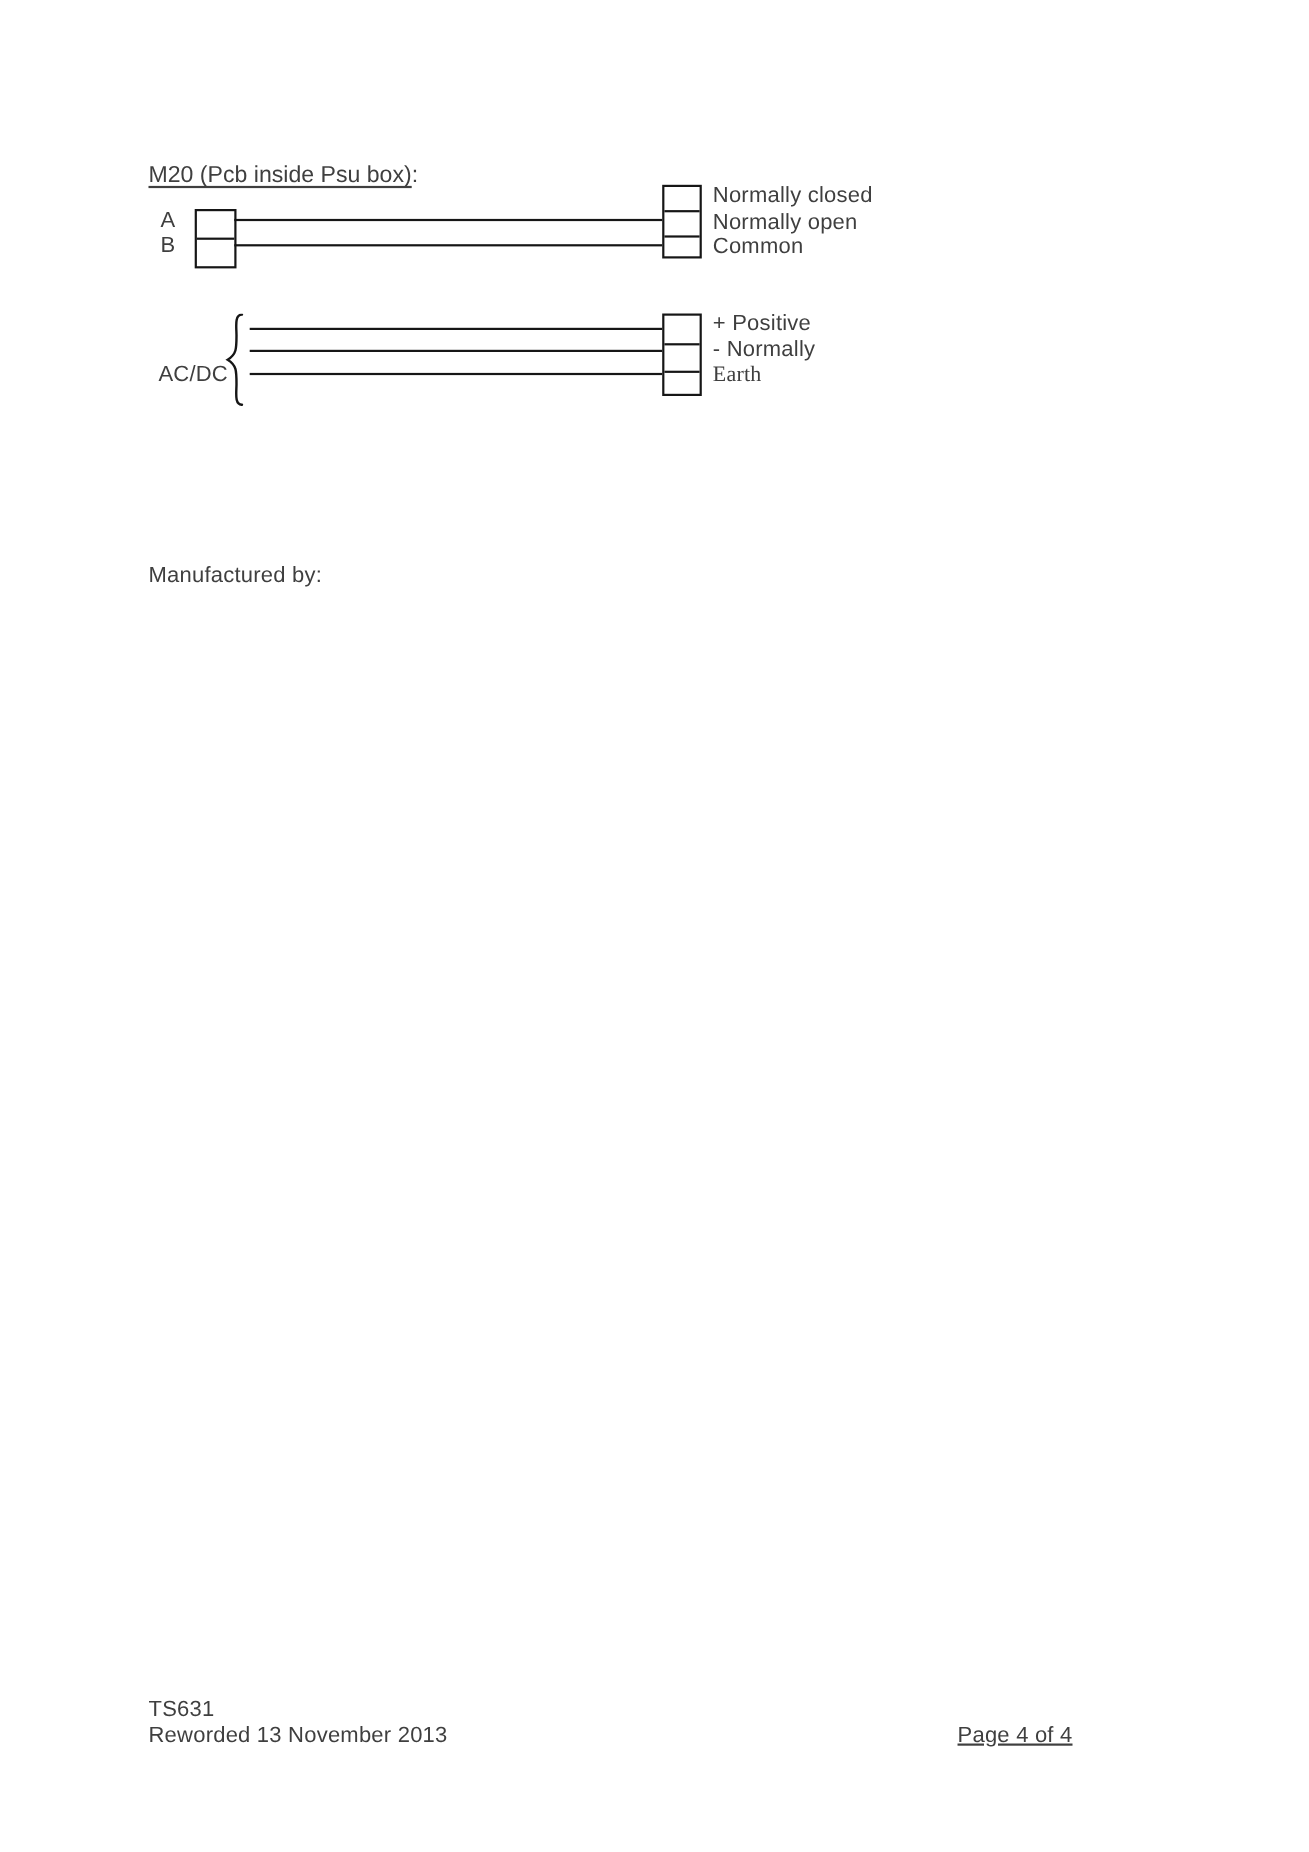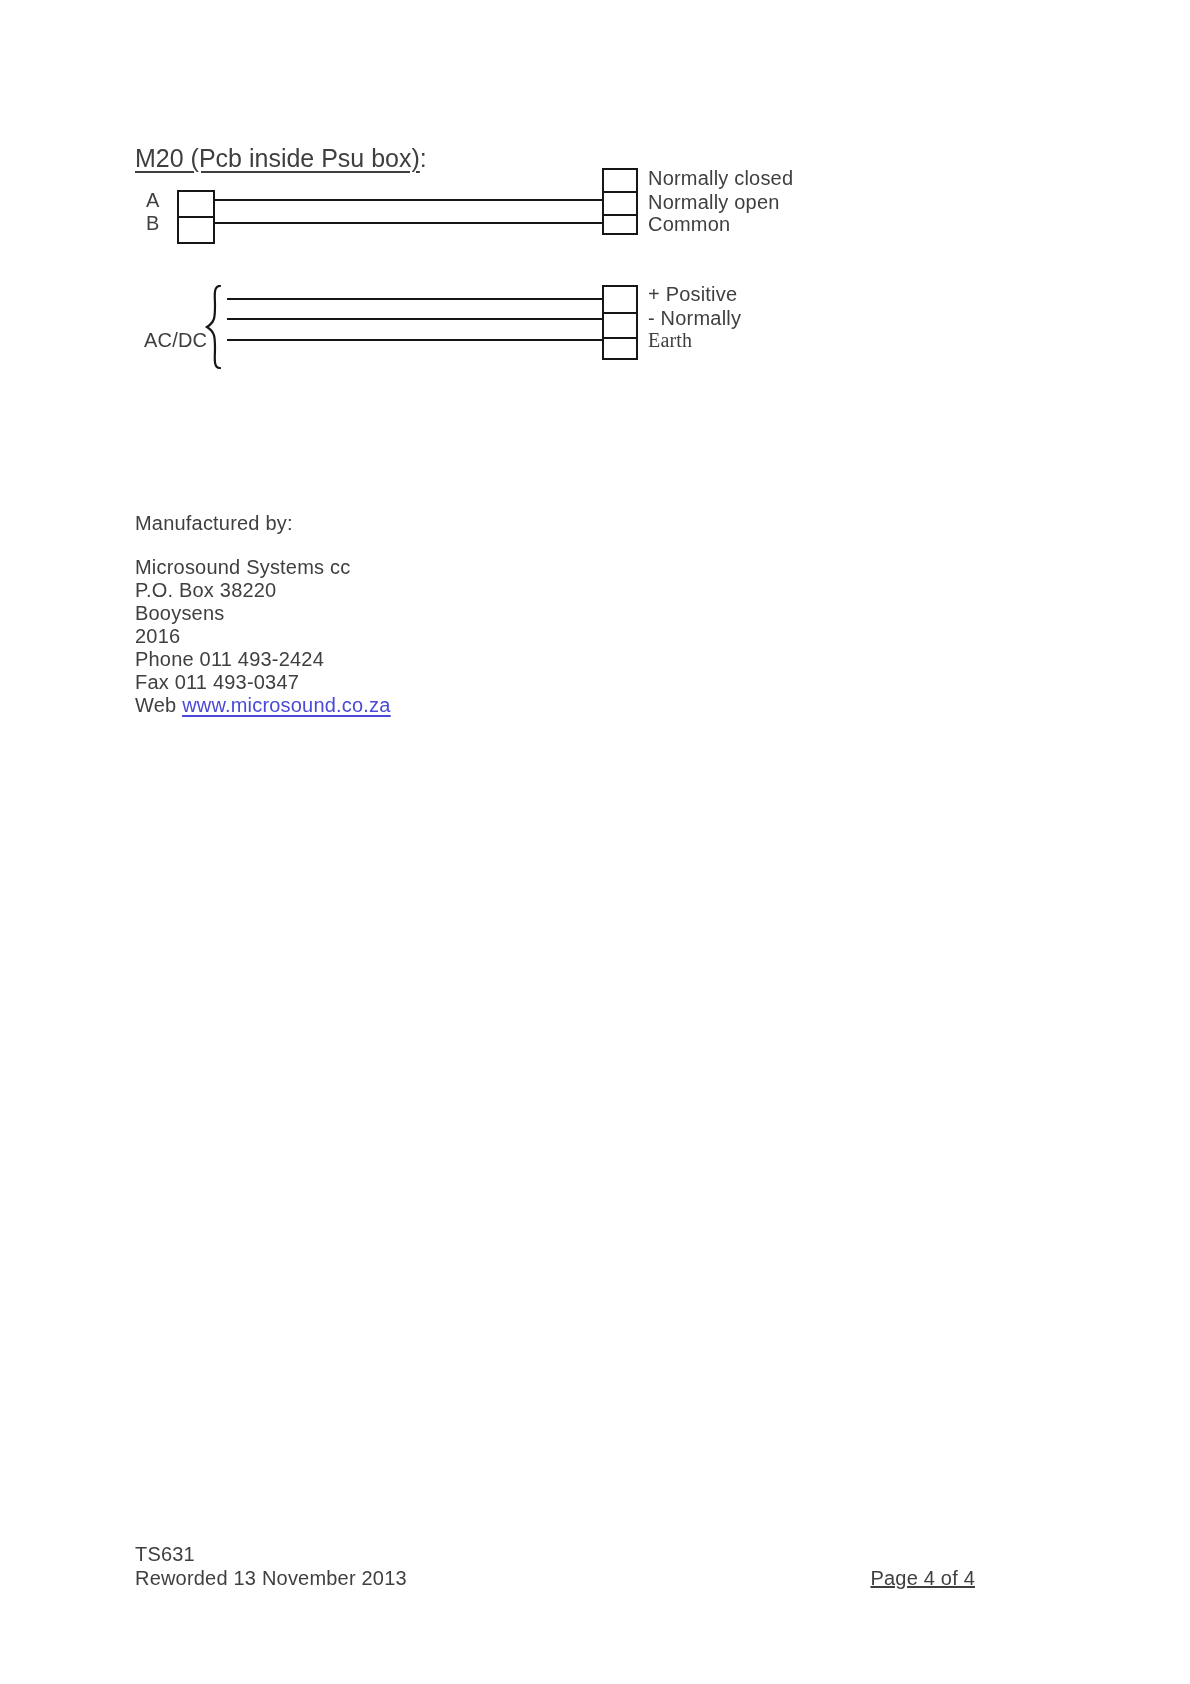--- a/index.html
+++ b/index.html
@@ -22,21 +22,21 @@
     position: absolute;
     height: 24px;
     line-height: 24px;
     white-space: nowrap;
     letter-spacing: 0.2px;
   }
   .title {
     position: absolute;
     left: 135px;
     top: 146px;
-    font-size: 25px;
+    font-size: 21px;
     height: 25px;
     line-height: 25px;
     white-space: nowrap;
   }
   .underlined {
     text-decoration: underline;
     text-decoration-thickness: 1.5px;
     text-underline-offset: 4px;
   }
   .block {
@@ -121,27 +121,18 @@
     <div class="divider" style="top:50px;"></div>
   </div>
 
   <div class="txt" style="left:648px; top:282px;">+ Positive</div>
   <div class="txt" style="left:648px; top:306px;">- Normally</div>
   <div class="txt" style="left:648px; top:328px;font-family:Liberation Serif, serif;">Earth</div>
 
 
   <div class="txt" style="left:135px; top:511px;">Manufactured by:</div>
 
-  <div class="abs" style="left:135px; top:556px;">
-    <div class="addr-line">Microsound Systems cc</div>
-    <div class="addr-line">P.O. Box 38220</div>
-    <div class="addr-line">Booysens</div>
-    <div class="addr-line">2016</div>
-    <div class="addr-line">Phone 011 493-2424</div>
-    <div class="addr-line">Fax 011 493-0347</div>
-    <div class="addr-line"><span>Web </span><a href="#" class="weblink">www.microsound.co.za</a></div>
-  </div>
 
   <div class="txt" style="left:135px; top:1542px;">TS631</div>
   <div class="txt" style="left:135px; top:1566px;">Reworded 13 November 2013</div>
   <div class="txt page-num" style="top:1566px;text-decoration:underline;">Page 4 of 4</div>
 
 </div>
 
 </body></html>

